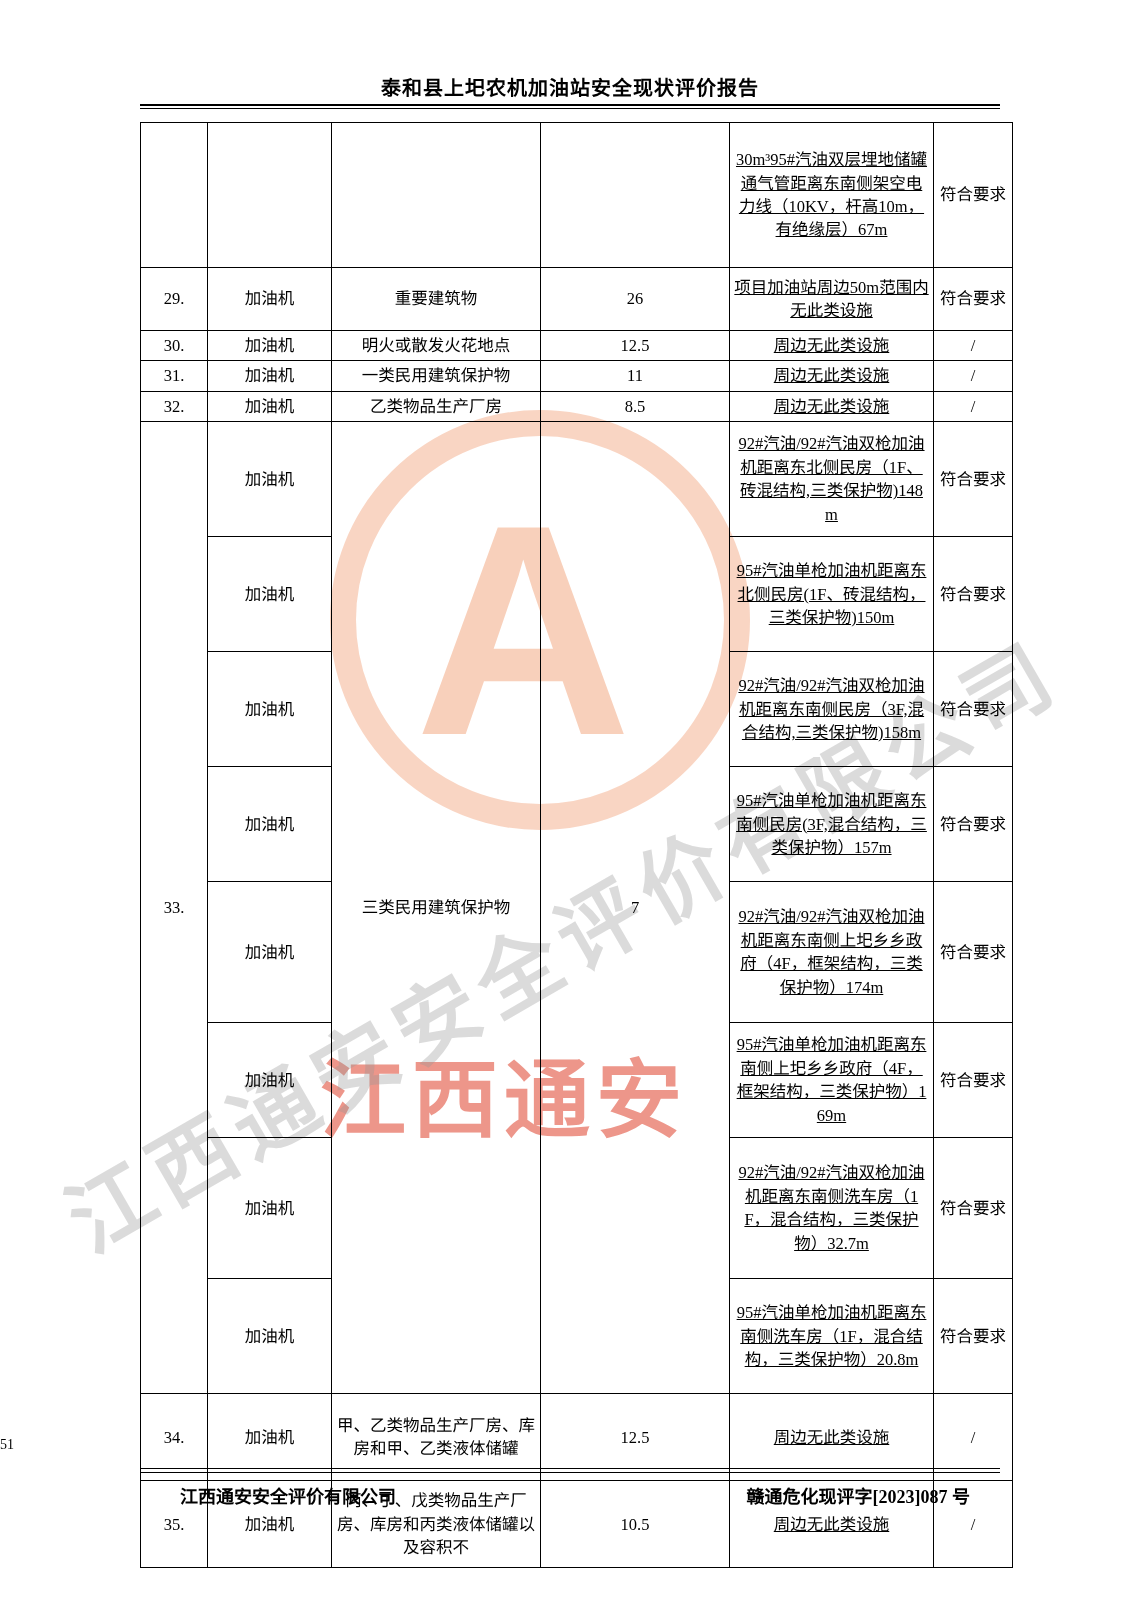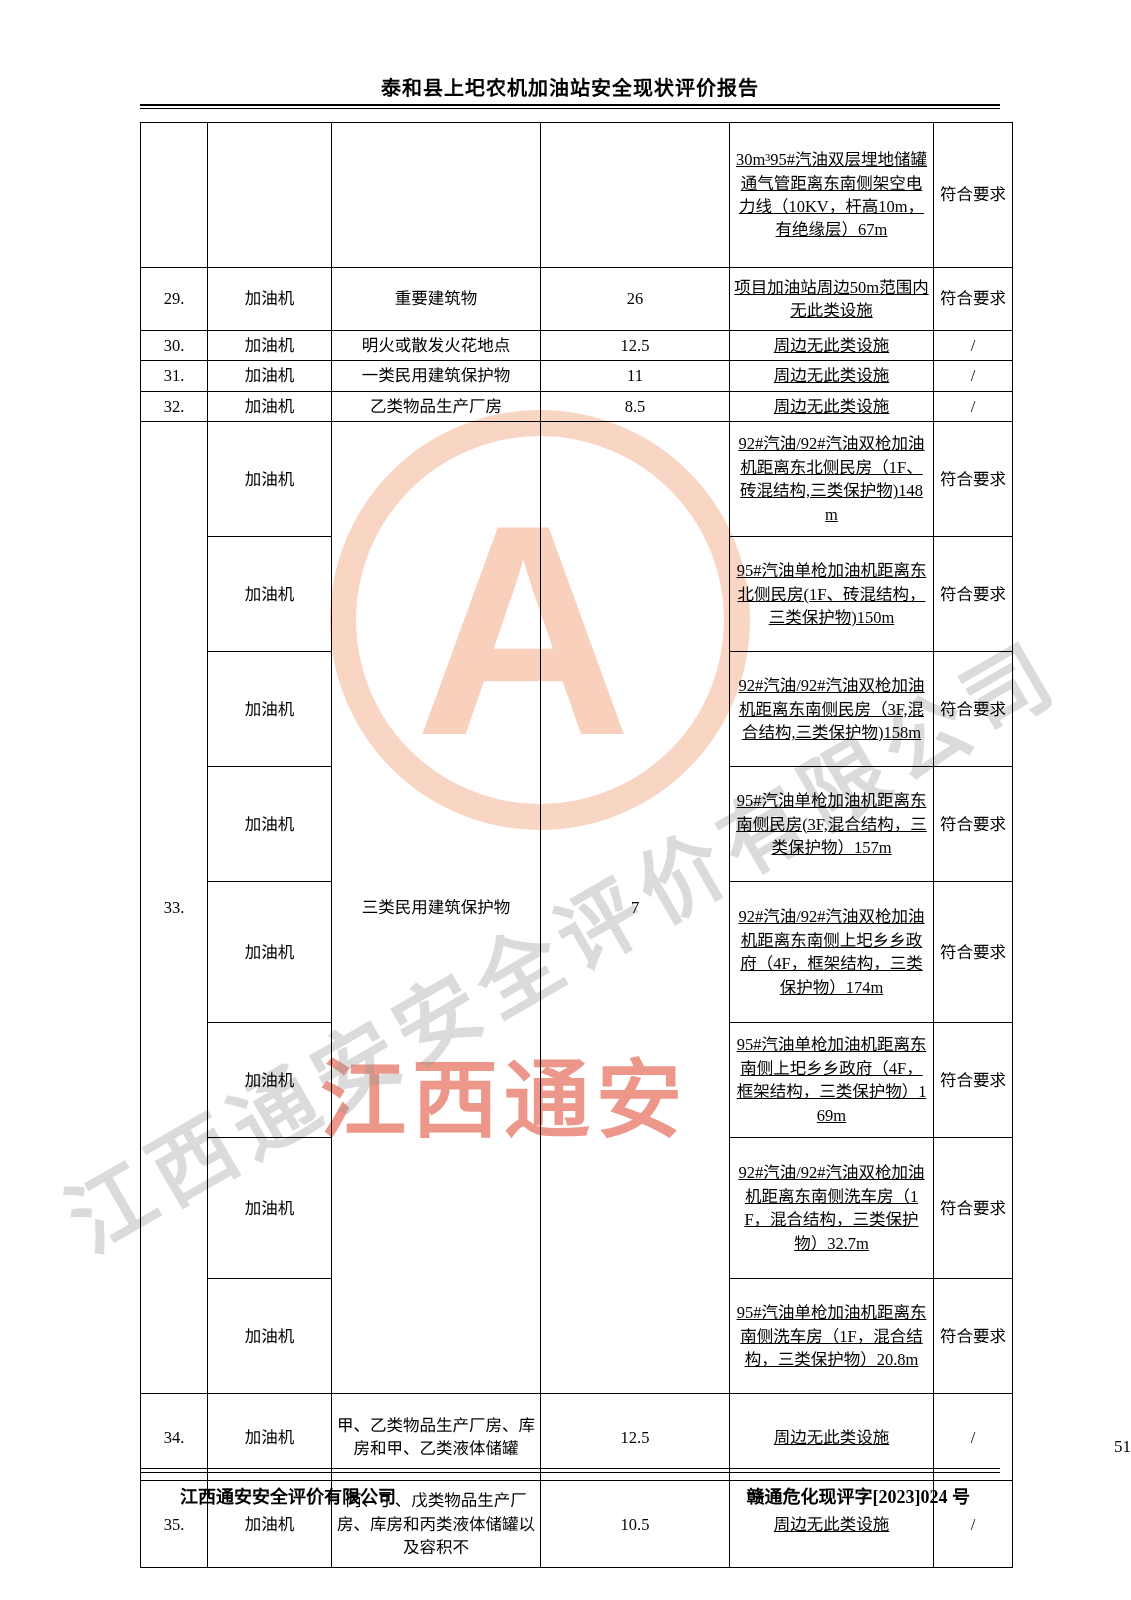--- a/index.html
+++ b/index.html
@@ -136,22 +136,22 @@
   td.item { width: 200px; }
   td.dist { width: 180px; }
   td.actual { width: 195px; text-align: center; text-decoration: underline; }
   td.concl { width: 70px; }
   
   .page-number {
     position: absolute;
     top: 1437px;
     left: 0;
     width: 1131px;
-    text-align: right;
-    font-size: 17px;
+    text-align: left;
+    font-size: 14px;
   }
   .footer-rule {
     position: absolute;
     top: 1468px;
     left: 140px;
     width: 860px;
     border-top: 1px solid #000;
   }
   .footer-rule.second {
     top: 1472px;
@@ -297,16 +297,16 @@
         </tr>
       </tbody>
     </table>
   </div>
 
   <div class="page-number">51</div>
   <div class="footer-rule"></div>
   <div class="footer-rule second"></div>
   <div class="doc-footer">
     <div class="left">江西通安安全评价有限公司</div>
-    <div class="right">赣通危化现评字[2023]024 号</div>
+    <div class="right">赣通危化现评字[2023]087 号</div>
   </div>
 
 </div>
 
 </body></html>

